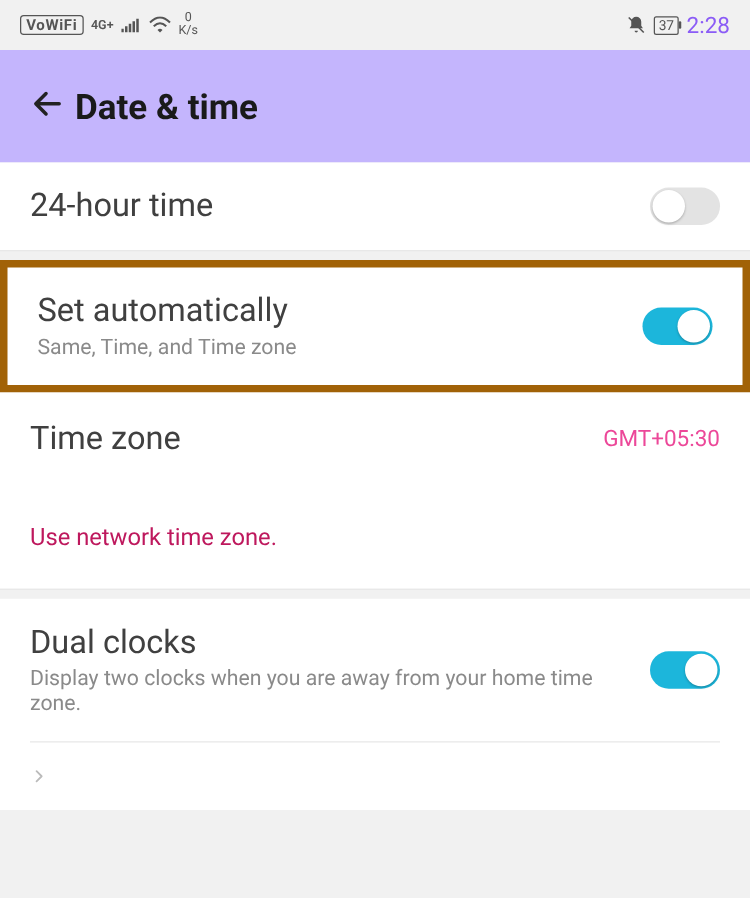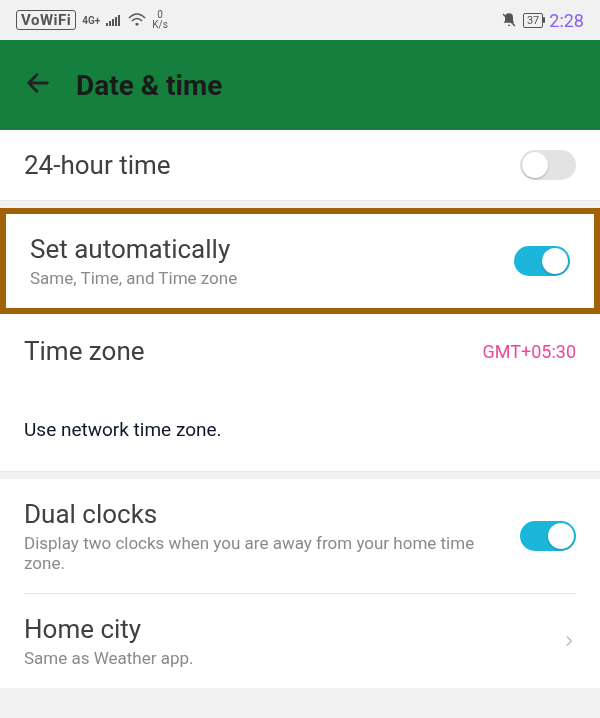--- a/index.html
+++ b/index.html
@@ -1,34 +1,34 @@
 <!DOCTYPE html>
 <html><head>
 <meta charset="utf-8">
 <style>
   * { box-sizing: border-box; margin: 0; padding: 0; }
   html, body { width: 600px; height: 718px; font-family: -apple-system, Roboto, "Helvetica Neue", Arial, sans-serif; background: #f1f1f1; color: #222; }
   .statusbar { height: 40px; display: flex; align-items: center; justify-content: space-between; padding: 0 16px; font-size: 14px; color: #555; background: #f1f1f1; }
   .statusbar .left, .statusbar .right { display: flex; align-items: center; gap: 6px; }
-  .vowifi-box { border: 1px solid #555; border-radius: 3px; padding: 0 4px; font-size: 15px; font-weight: 700; letter-spacing: .5px; }
+  .vowifi-box { border: 1px solid #555; border-radius: 3px; padding: 0 4px; font-size: 12px; font-weight: 700; letter-spacing: .5px; }
   .net-speed { display: flex; flex-direction: column; align-items: center; line-height: 1; font-size: 10px; }
   .battery-box { border: 1px solid #555; border-radius: 2px; padding: 0 3px; font-size: 11px; position: relative; }
   .battery-box::after { content:""; position:absolute; right:-3px; top:3px; width:2px; height:6px; background:#555; border-radius:1px; }
-  .header { height: 90px; display: flex; align-items: center; gap: 24px; padding: 0 24px; background: #15803d; }
+  .header { height: 90px; display: flex; align-items: center; gap: 8px; padding: 0 24px; background: #c4b5fd; }
   .header .title { font-size: 28px; font-weight: 700; color: #1a1a1a; }
   .back-icon { width: 28px; height: 28px; }
   .section { background: #fff; }
   .gap { height: 8px; background: #f1f1f1; border-top: 1px solid #e8e8e8; }
   .row { display: flex; align-items: center; justify-content: space-between; padding: 20px 24px; }
   .row .labels { display: flex; flex-direction: column; gap: 4px; flex: 1; padding-right: 16px; }
   .row .labels .primary { font-size: 26px; color: #404040; }
   .row .labels .secondary { font-size: 17px; color: #8a8a8a; }
   .row .value { font-size: 18px; color: #ec4899; }
   .row.tz { padding-top: 22px; padding-bottom: 22px; }
-  .hint-row { padding: 30px 24px 30px 24px; font-size: 19px; color: #0f172a; }
+  .hint-row { padding: 30px 24px 30px 24px; font-size: 19px; color: #be185d; }
 
   .highlight { border: 6px solid #a16207; }
 
   
   .switch { width: 56px; height: 30px; border-radius: 15px; position: relative; flex: 0 0 56px; }
   .switch .knob { width: 26px; height: 26px; border-radius: 50%; background: #fff; position: absolute; top: 2px; box-shadow: 0 1px 2px rgba(0,0,0,.25); }
   .switch.on { background: #1cb6db; }
   .switch.on .knob { right: 2px; }
   .switch.off { background: #e3e3e3; }
   .switch.off .knob { left: 2px; }
@@ -130,21 +130,17 @@
     <div class="labels">
       <div class="primary">Dual clocks</div>
       <div class="secondary">Display two clocks when you are away from your home time zone.</div>
     </div>
     <div class="switch on">
         <div class="knob"></div>
       </div>
   </div>
   <div class="divider"></div>
   <div class="row">
-    <div class="labels">
-      <div class="primary">Home city</div>
-      <div class="secondary">Same as Weather app.</div>
-    </div>
     <svg class="chevron" viewBox="0 0 24 24">
         <path d="M9 5l7 7-7 7" stroke="#bbb" stroke-width="2.5" fill="none" stroke-linecap="round" stroke-linejoin="round"></path>
       </svg>
   </div>
 </div>
 
 </body></html>

